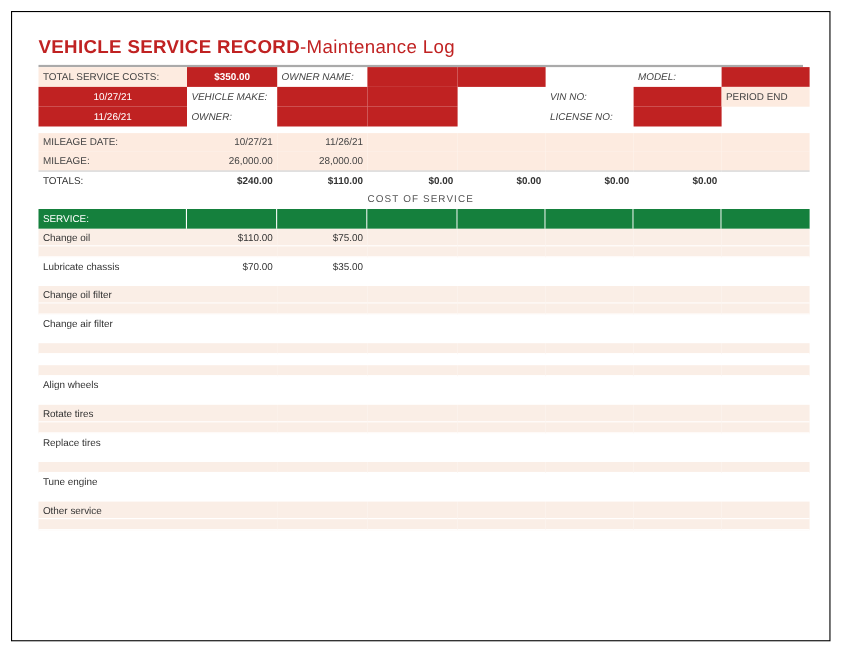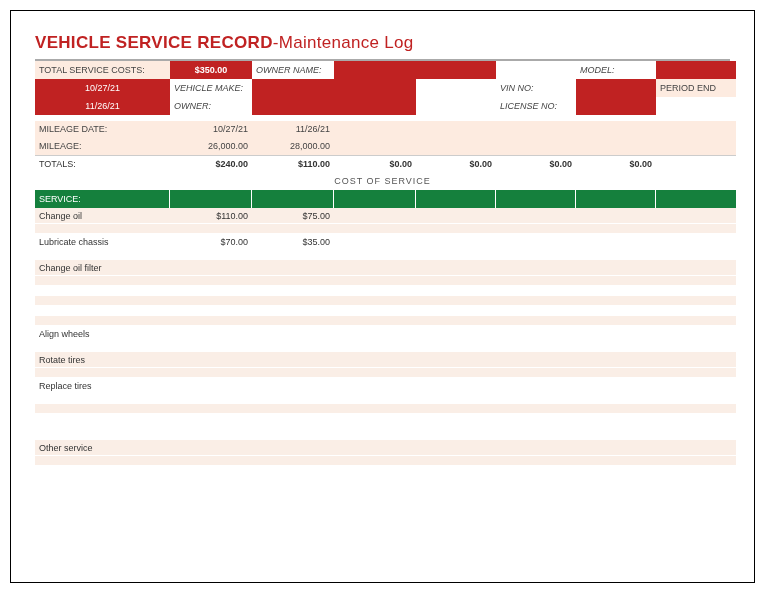--- a/index.html
+++ b/index.html
@@ -224,20 +224,30 @@
         <div style="height: 10px;"></div>
         <div style="height: 10px;"></div>
         <div style="height: 10px;"></div>
         <div style="height: 10px;"></div>
         <div style="height: 10px;"></div>
         <div style="height: 10px;"></div>
         <div style="height: 10px;"></div>
         <div style="height: 10px;"></div>
       </div>
       <div class="service-grid row-plain">
+        <div class="svc-label">Change air filter</div>
+        <div class="txtR"></div>
+        <div class="txtR"></div>
+        <div class="txtR"></div>
+        <div class="txtR"></div>
+        <div class="txtR"></div>
+        <div class="txtR"></div>
+        <div class="txtR"></div>
+      </div>
+      <div class="service-grid row-plain">
         <div style="height: 10px;"></div>
         <div style="height: 10px;"></div>
         <div style="height: 10px;"></div>
         <div style="height: 10px;"></div>
         <div style="height: 10px;"></div>
         <div style="height: 10px;"></div>
         <div style="height: 10px;"></div>
         <div style="height: 10px;"></div>
       </div>
       <div class="service-grid row-band">
@@ -334,20 +344,21 @@
         <div style="height: 10px;"></div>
         <div style="height: 10px;"></div>
         <div style="height: 10px;"></div>
         <div style="height: 10px;"></div>
         <div style="height: 10px;"></div>
         <div style="height: 10px;"></div>
         <div style="height: 10px;"></div>
         <div style="height: 10px;"></div>
       </div>
       <div class="service-grid row-plain">
+        <div class="svc-label">Tune engine</div>
         <div class="txtR"></div>
         <div class="txtR"></div>
         <div class="txtR"></div>
         <div class="txtR"></div>
         <div class="txtR"></div>
         <div class="txtR"></div>
         <div class="txtR"></div>
       </div>
       <div class="service-grid row-plain">
         <div style="height: 10px;"></div>

